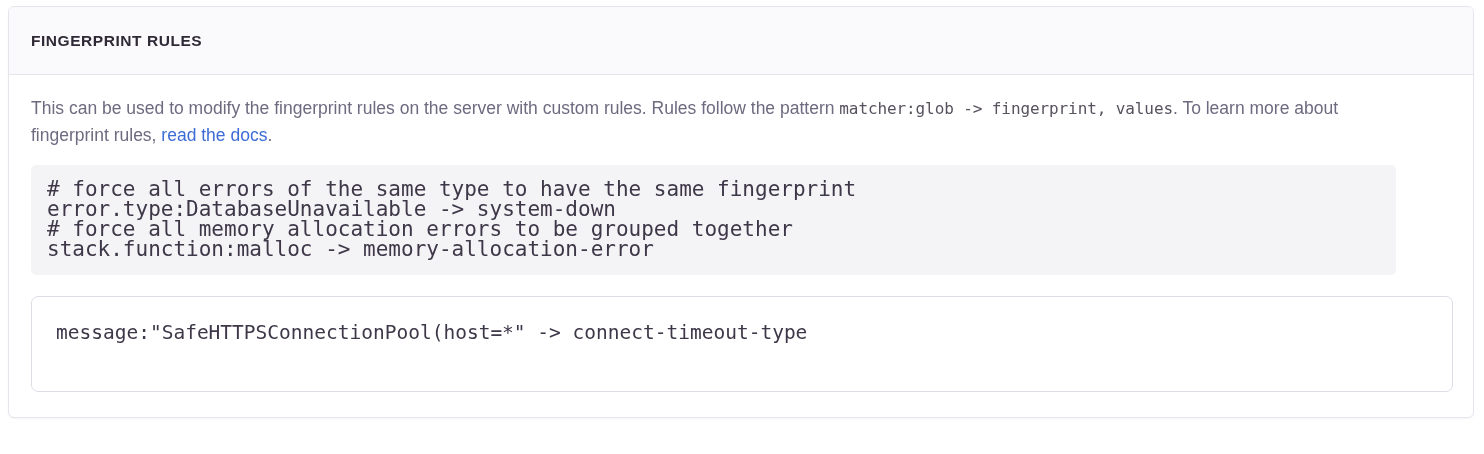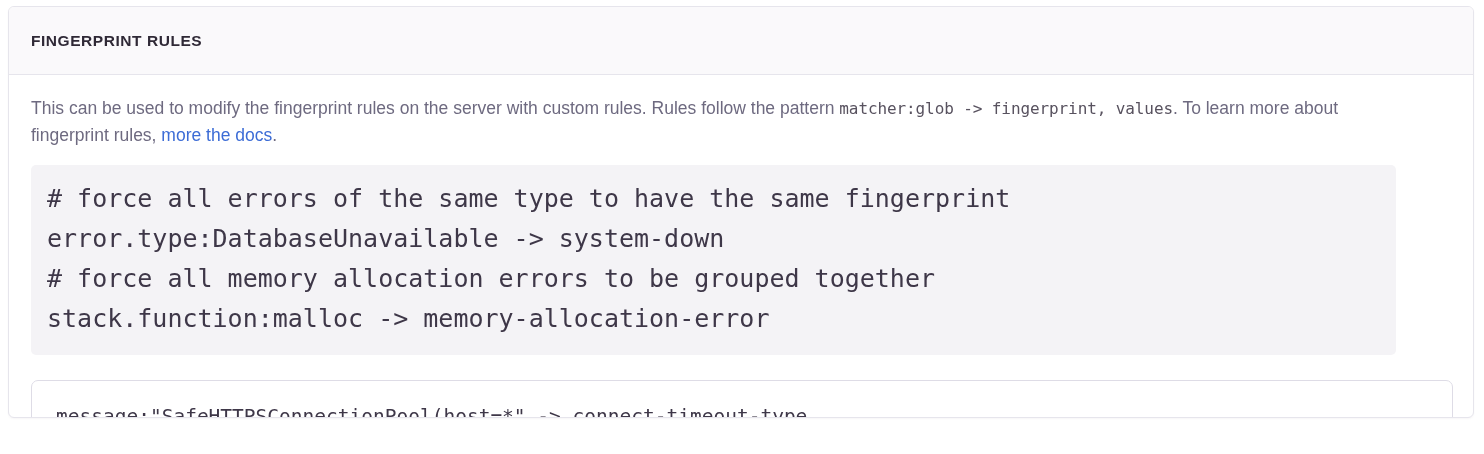--- a/index.html
+++ b/index.html
@@ -72,22 +72,22 @@
   }
 
   .code-block {
     margin-top: 16px;
     width: 1365px;
     box-sizing: border-box;
     background: #f4f3f6;
     border-radius: 5px;
     padding: 14px 16px 16px 16px;
     font-family: "DejaVu Sans Mono", "Liberation Mono", monospace;
-    font-size: 25px;
-    line-height: 40px;
+    font-size: 21px;
+    line-height: 20px;
     color: #3e3748;
     white-space: pre;
     overflow: hidden;
   }
 
   .rules-input {
     display: block;
     margin-top: 17px;
     width: 1422px;
     height: 96px;
@@ -111,21 +111,21 @@
 <body>
 
 <div class="panel">
 
   <div class="panel-header">
     <div class="panel-title">FINGERPRINT RULES</div>
   </div>
 
   <div class="panel-body">
 
-    <p class="description"><span>This can be used to modify the fingerprint rules on the server with custom rules. Rules follow the pattern </span><code>matcher:glob -&gt; fingerprint, values</code><span>. To learn more about fingerprint rules, </span><a class="doc-link" href="#">more the docs</a><span>.</span></p>
+    <p class="description"><span>This can be used to modify the fingerprint rules on the server with custom rules. Rules follow the pattern </span><code>matcher:glob -&gt; fingerprint, values</code><span>. To learn more about fingerprint rules, </span><a class="doc-link" href="#">read the docs</a><span>.</span></p>
 
     <pre class="code-block"># force all errors of the same type to have the same fingerprint
 error.type:DatabaseUnavailable -&gt; system-down
 # force all memory allocation errors to be grouped together
 stack.function:malloc -&gt; memory-allocation-error</pre>
 
     <textarea class="rules-input" spellcheck="false" placeholder="matcher:glob -&gt; fingerprint, values" style="">message:"SafeHTTPSConnectionPool(host=*" -&gt; connect-timeout-type</textarea>
 
   </div>
 </div>

